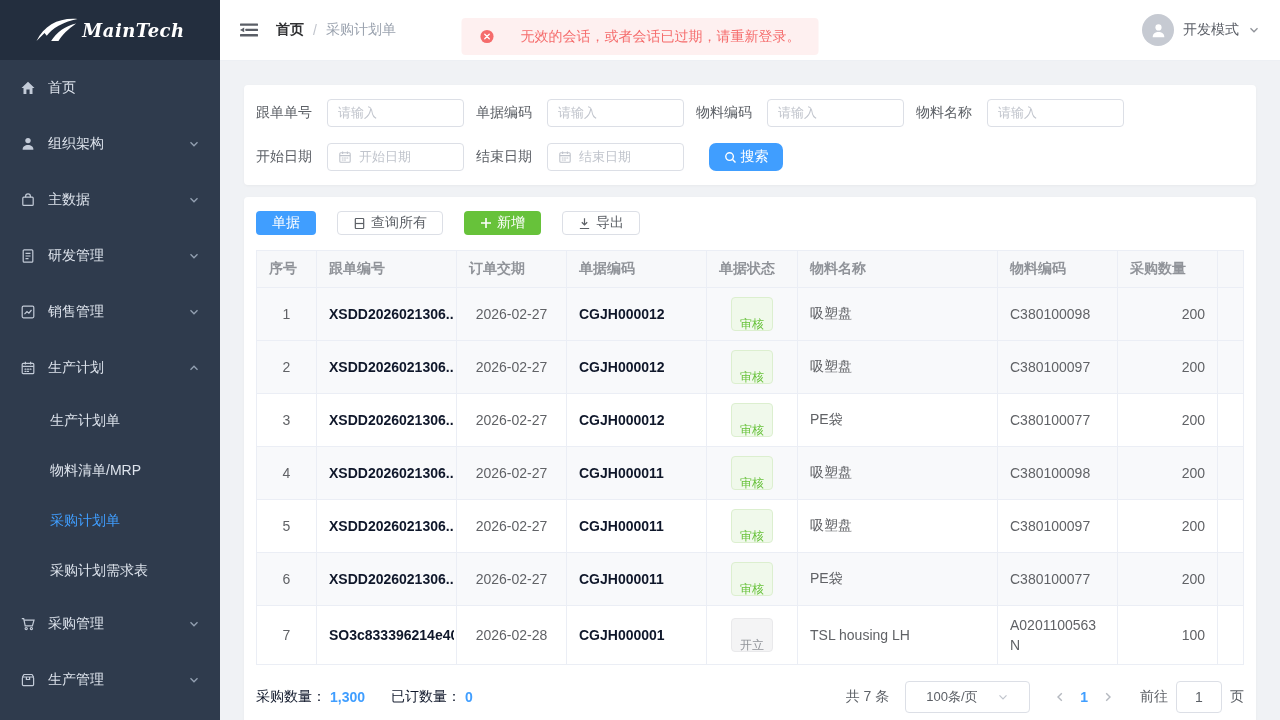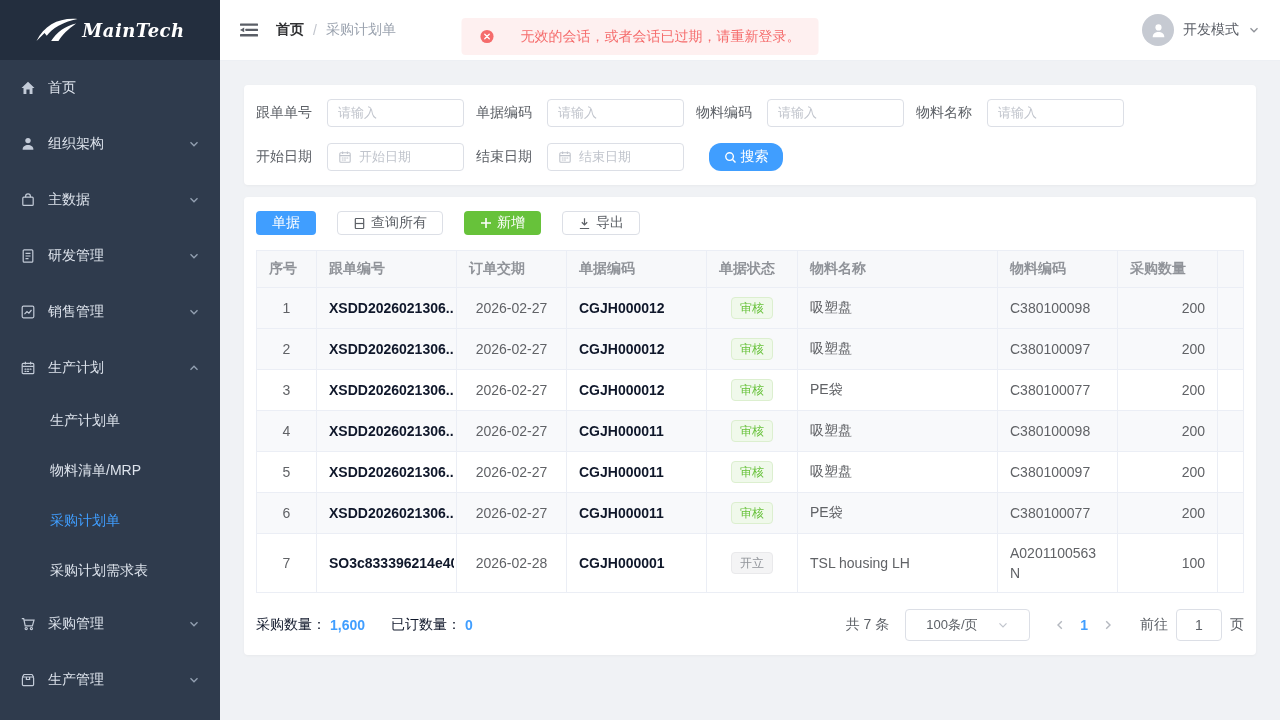--- a/index.html
+++ b/index.html
@@ -41,41 +41,41 @@
   .card.filters { margin-bottom:12px; }
 
   .f-row { display:flex; align-items:center; }
   .f-row + .f-row { margin-top:16px; }
   .f-item { display:flex; align-items:center; width:220px; flex:none; }
   .f-label { width:56px; margin-right:15px; color:#5c6066; flex:none; white-space:nowrap; }
   .f-input { width:137px; height:28px; border:1px solid #dcdfe6; border-radius:4px; background:#fff;
     display:flex; align-items:center; padding:0 10px; gap:7px; cursor:text; }
   .placeholder { color:#c0c4cc; font-size:13px; }
   .cal-icn { color:#c0c4cc; display:flex; }
-  .btn-search { width:74px; height:28px; background:#409eff; color:#fff; border:none; border-radius:12px;
+  .btn-search { width:74px; height:28px; background:#409eff; color:#fff; border:none; border-radius:7px;
     display:flex; align-items:center; justify-content:center; gap:4px; font-size:14px; margin-left:13px; cursor:pointer; }
 
   .toolbar { display:flex; gap:21px; margin-bottom:15px; }
   .btn { height:24px; padding:0 15px; border-radius:4px; display:inline-flex; align-items:center; gap:5px;
     font-size:14px; border:1px solid transparent; cursor:pointer; background:#fff; font-family:inherit; }
   .btn.primary { background:#409eff; color:#fff; }
   .btn.success { background:#67c23a; color:#fff; }
   .btn.plain   { border-color:#dcdfe6; color:#5c6066; }
   .btn .icn { display:flex; }
 
   table.tbl { width:987px; border-collapse:collapse; table-layout:fixed; font-size:14px; }
   .tbl th, .tbl td { border:1px solid #ebeef5; padding:9px 12px; overflow:hidden; }
   .tbl th { background:#f7f8fa; color:#909399; font-weight:bold; text-align:left; height:37px; }
   .tbl td { color:#606266; background:#fff; height:41px; }
   .tbl tr.shaded td { background:#f8f9fb; }
   .ta-c { text-align:center; }
   .ta-r { text-align:right; }
   .cell-link { padding-right:2px !important; }
   .link { color:#0f172a; font-weight:bold; white-space:nowrap; overflow:hidden; display:block; cursor:pointer; }
-  .tag { display:inline-block; height:22px; line-height:20px; padding:0 8px; border-radius:4px; font-size:12px;font-family:Liberation Serif, serif; }
+  .tag { display:inline-block; height:22px; line-height:20px; padding:16px 8px; border-radius:4px; font-size:12px;font-family:Liberation Serif, serif; }
   .tag.success { background:#f0f9eb; border:1px solid #dcefcf; color:#67c23a; }
   .tag.info    { background:#f4f4f5; border:1px solid #e9e9eb; color:#909399; }
   .brk { word-break:break-all; line-height:20px; }
 
   .tbl-footer { display:flex; align-items:center; margin-top:16px; height:32px; }
   .sum-label { color:#0f172a;text-align:center; }
   .sum-val { color:#409eff; font-weight:bold; margin-left:4px; }
   .sum-gap { width:26px; }
   .pager { margin-left:auto; display:flex; align-items:center; }
   .pg-total { color:#5c6066; margin-right:16px; }
@@ -491,21 +491,21 @@
               <td>TSL housing LH</td>
               <td class="brk">A0201100563N</td>
               <td class="ta-r">100</td>
               <td></td>
             </tr>
           </tbody>
       </table>
 
       <div class="tbl-footer">
         <span class="sum-label">采购数量：</span>
-        <span class="sum-val">1,600</span>
+        <span class="sum-val">1,300</span>
         <span class="sum-gap"></span>
         <span class="sum-label">已订数量：</span>
         <span class="sum-val">0</span>
 
         <div class="pager">
           <span class="pg-total">共 7 条</span>
           <div class="pg-select">
             <span class="sel-label">100条/页</span>
             <span class="icn">
               <svg viewBox="0 0 12 12" width="12" height="12" fill="none" stroke="currentColor" stroke-width="1.2">

